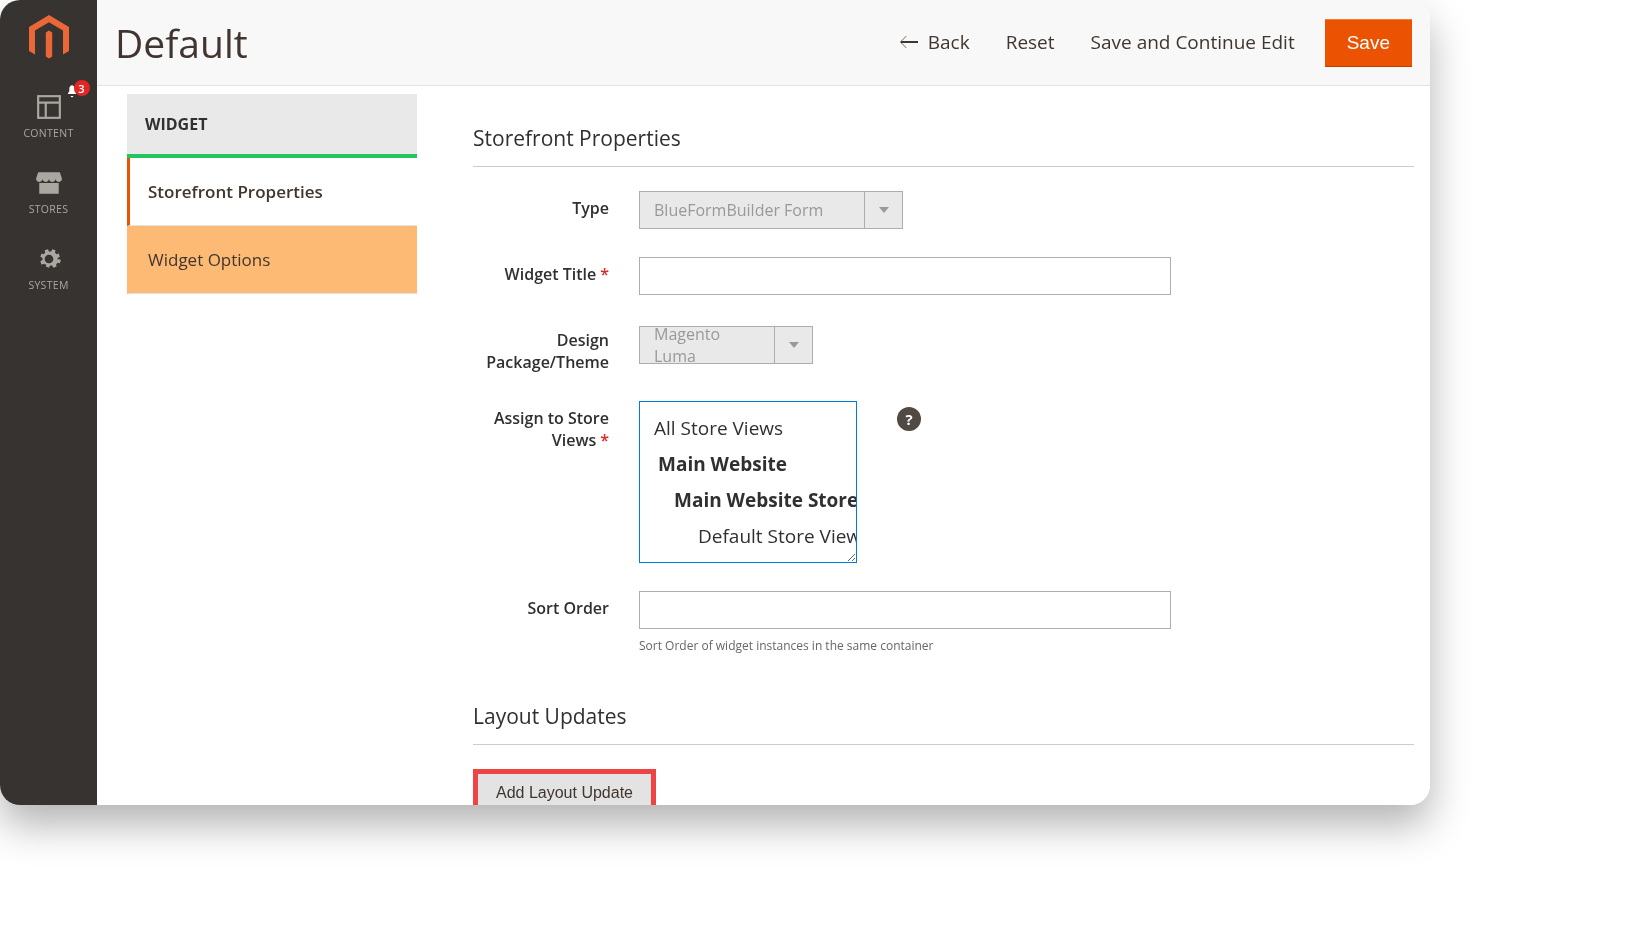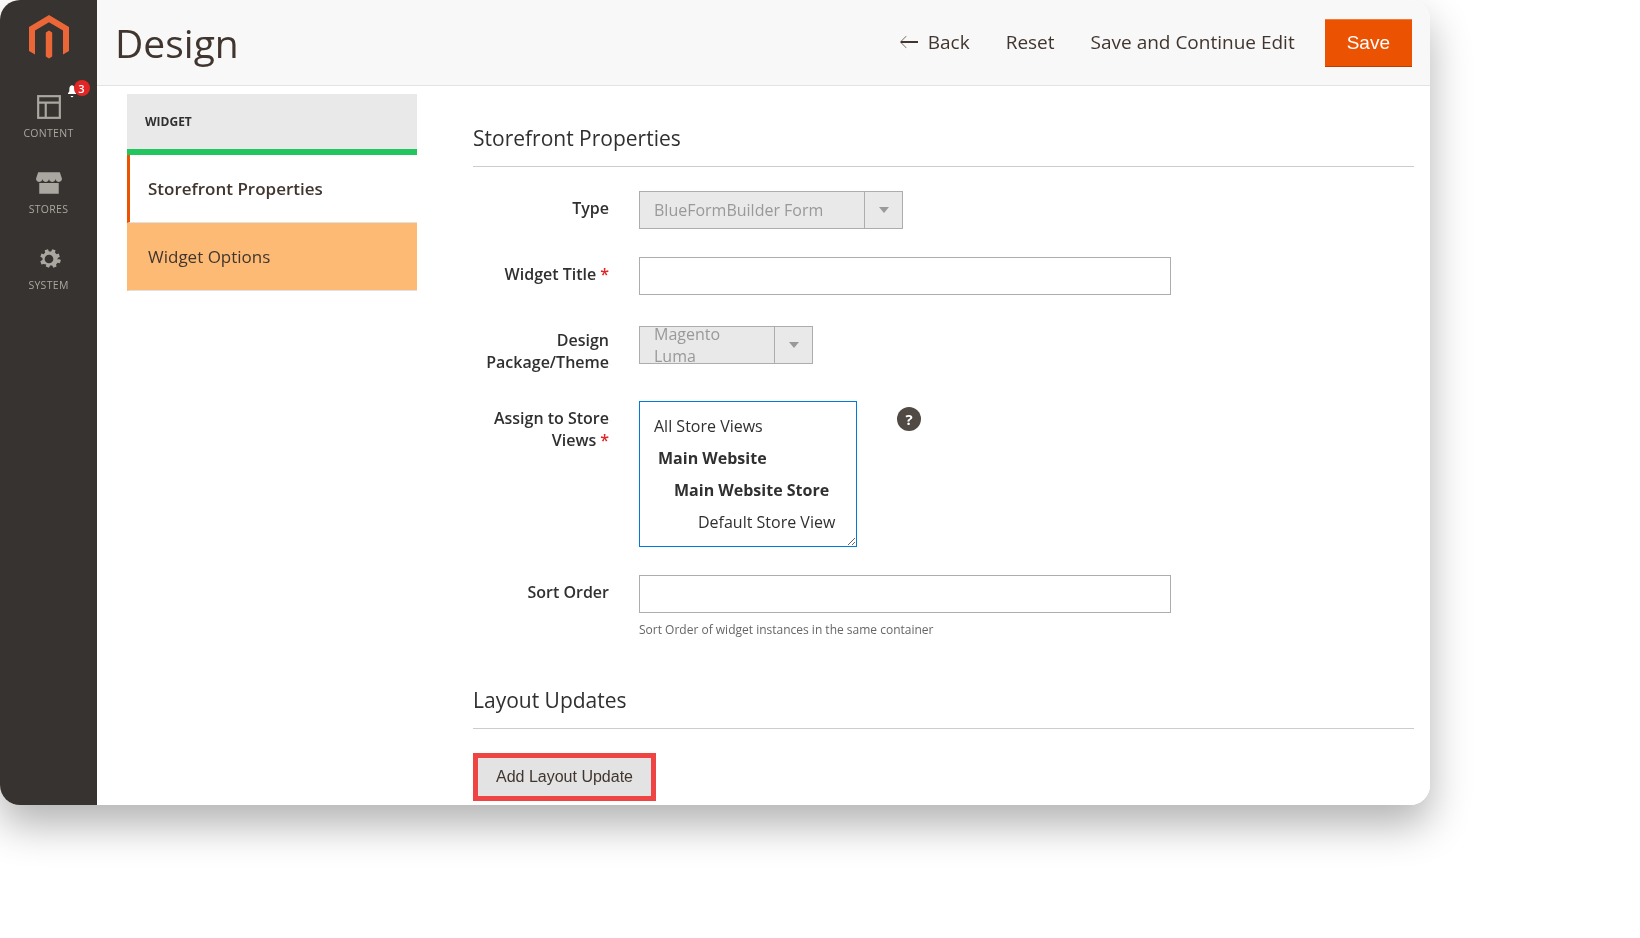--- a/index.html
+++ b/index.html
@@ -133,23 +133,23 @@
   padding: 8px 16px 0 30px;
 }
 .tabs-col {
   width: 290px;
   flex-shrink: 0;
 }
 .tabs-header {
   background: #e9e9e9;
   padding: 19px 18px;
   font-weight: 700;
-  font-size: 12px;
+  font-size: 16px;
   color: #303030;
-  border-bottom: 6px solid #22c55e;
+  border-bottom: 4px solid #22c55e;
 }
 .tab-item {
   background: #fdba74;
   padding: 22px 18px;
   font-size: 17px;
   color: #41362f;
   cursor: pointer;
   border-bottom: 1px solid #e1e1e1;
   border-left: 3px solid transparent;
 }
@@ -209,21 +209,21 @@
   width: 532px;
   height: 38px;
   border: 1px solid #adadad;
   padding: 0 10px;
   font-size: 15px;
 }
 .multiselect {
   width: 218px;
   border: 1px solid #007bdb;
   padding: 8px 0;
-  font-size: 16px;
+  font-size: 19px;
   overflow: auto;
   resize: both;
   min-height: 120px;
 }
 .multiselect .opt { padding: 5px 14px; cursor: pointer; white-space: nowrap; }
 .multiselect .opt.indent1 { padding-left: 18px; font-weight: 700; }
 .multiselect .opt.indent2 { padding-left: 34px; font-weight: 700; }
 .multiselect .opt.indent3 { padding-left: 58px; }
 .help-icon {
   display: inline-flex;
@@ -302,21 +302,21 @@
         <svg width="26" height="26" viewBox="0 0 24 24">
             <path fill="#aaa6a0" d="M12 8a4 4 0 100 8 4 4 0 000-8zm9 4l2 1-1 3-2-.5-1.5 1.5.5 2-3 1-1-2h-2l-1 2-3-1 .5-2L7 16.5 5 17l-1-3 2-1v-2l-2-1 1-3 2 .5L8.5 6 8 4l3-1 1 2h2l1-2 3 1-.5 2L19 7.5l2-.5 1 3-2 1v2z"></path>
           </svg>
       </div>
       <span class="label">SYSTEM</span>
     </div>
   </div>
 
   <div class="main">
     <div class="top-header">
-      <h1 class="page-title">Design</h1>
+      <h1 class="page-title">Default</h1>
       <div class="header-actions">
         <div class="header-link">
           <svg width="18" height="14" viewBox="0 0 20 14">
               <path fill="#41362f" d="M7 0L0 7l7 7v-1L2 8h18V6H2l5-5V0z"></path>
             </svg>
           <span>Back</span>
         </div>
         <div class="header-link">
           <span>Reset</span>
         </div>

